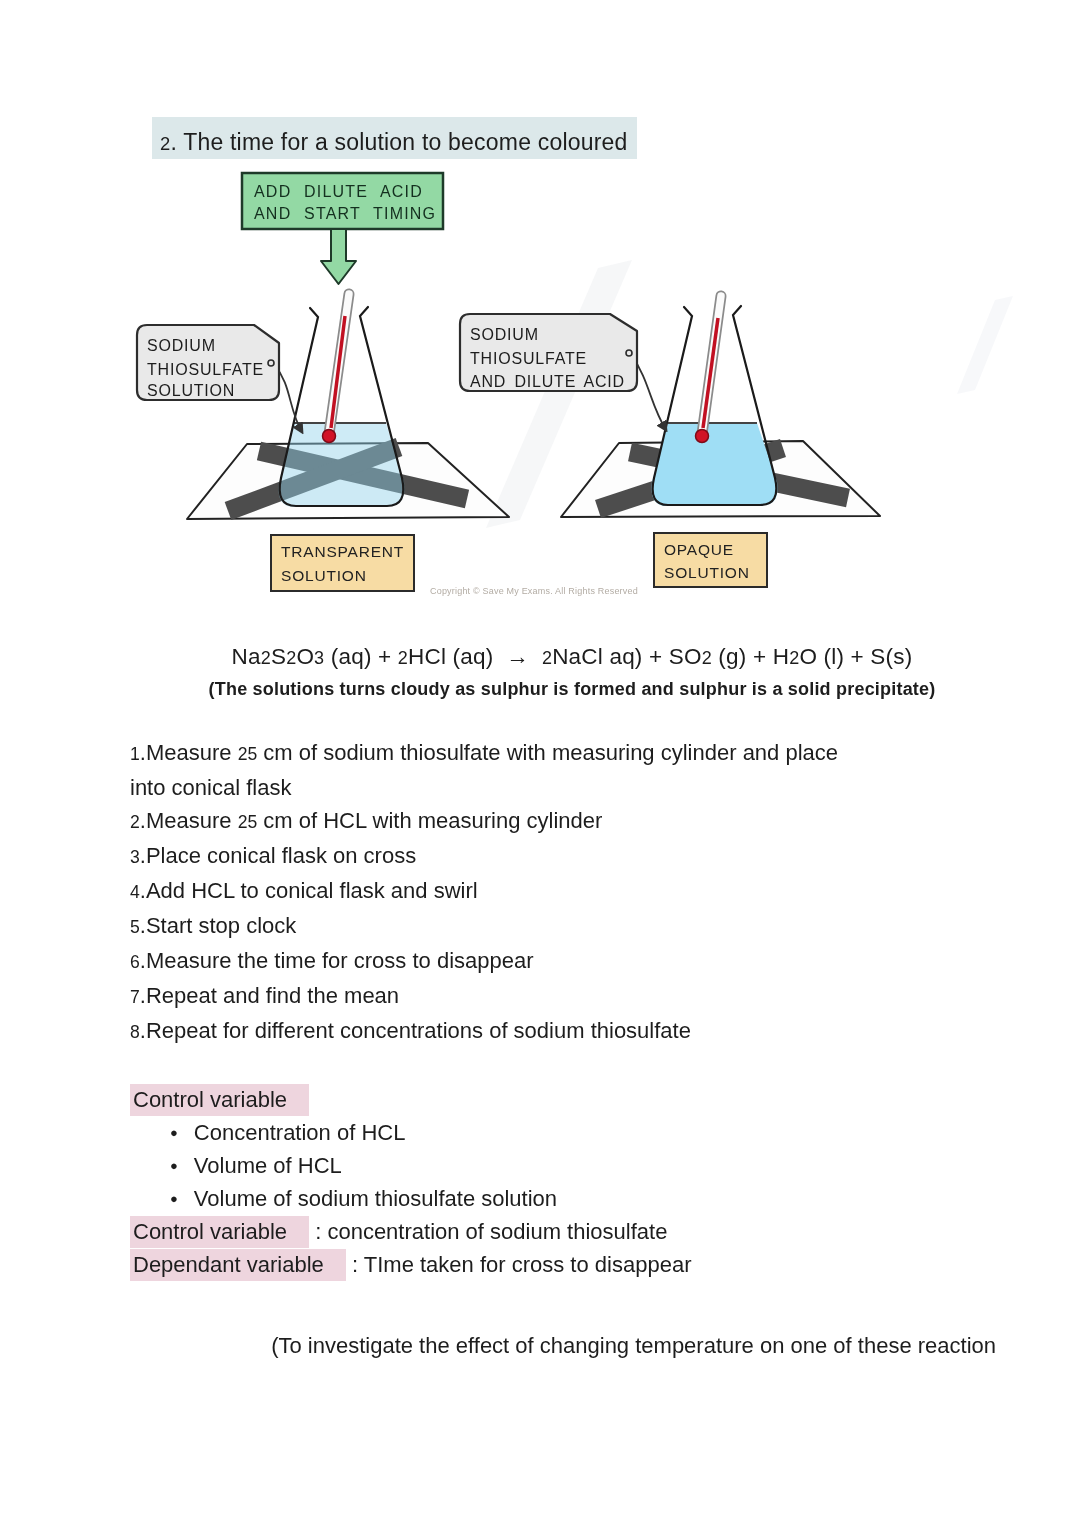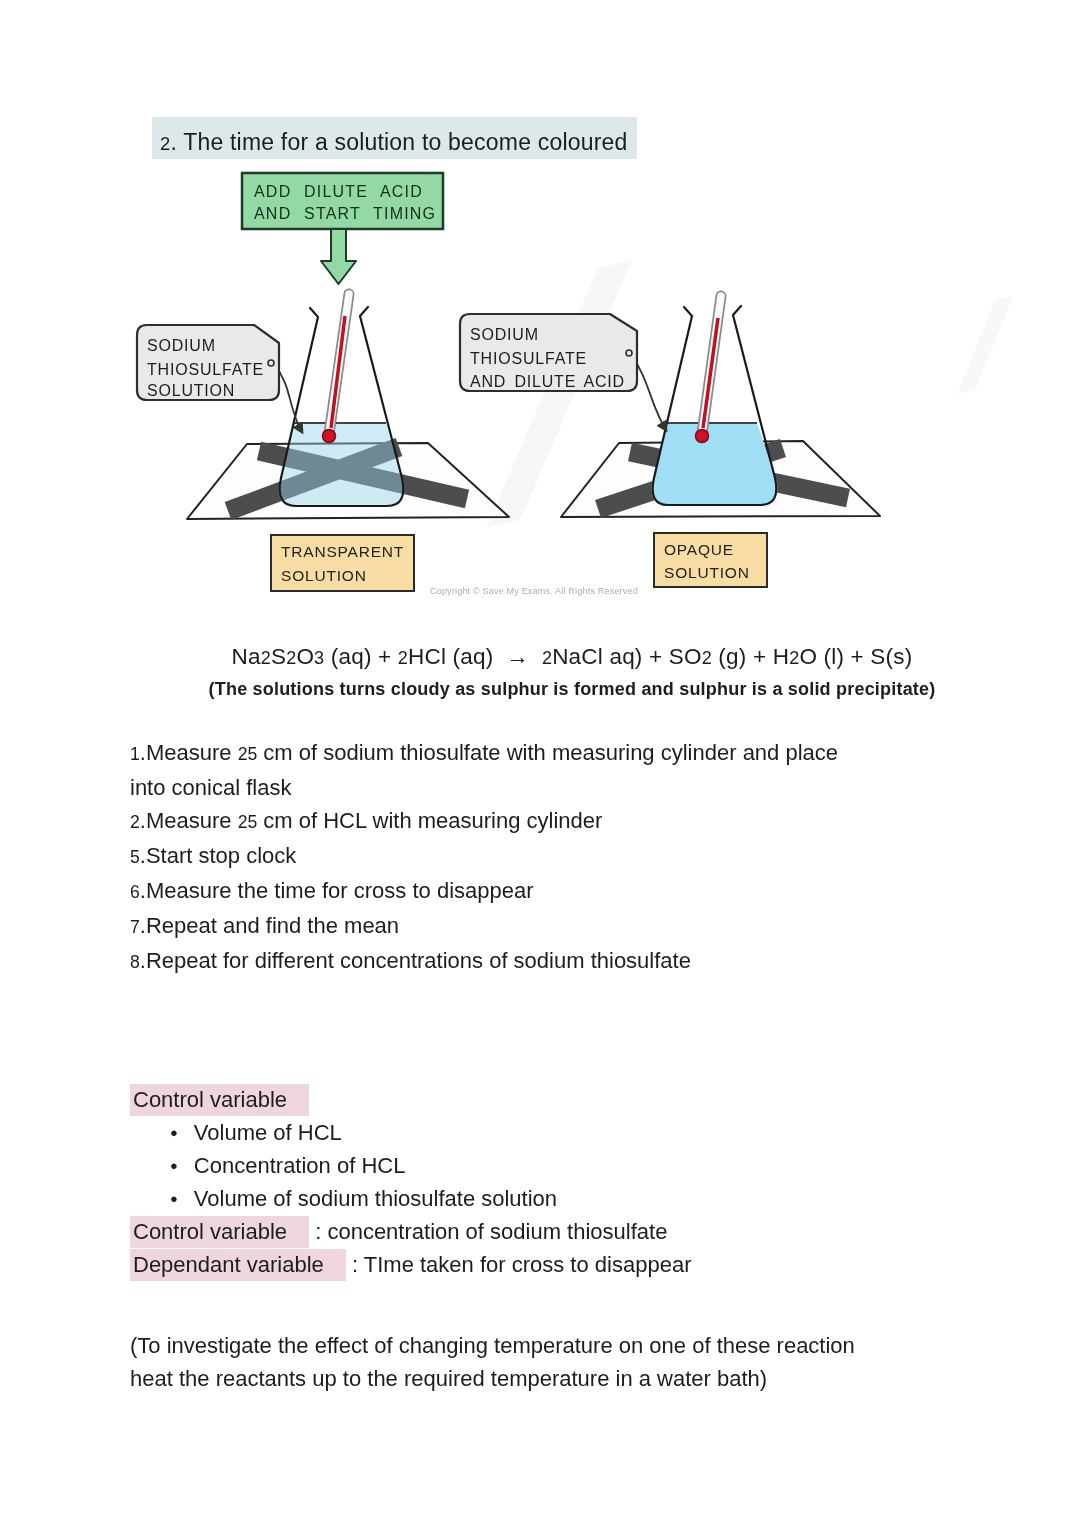--- a/index.html
+++ b/index.html
@@ -11,21 +11,21 @@
   .abs{position:absolute;}
   .hl-title{background:#dce8ea;padding:12px 9px 4px 8px;}
   .hl-pink{background:#eed5de;padding:3px 22px 4px 3px;}
   .title{font-size:23px;letter-spacing:0.2px;}
   .equation-wrap{left:0;top:644px;width:1080px;text-align:center;padding-left:32px;}
   .equation{font-size:22.5px;white-space:pre;letter-spacing:0.2px;}
   .equation-note{font-size:18px;font-weight:bold;margin-top:9px;letter-spacing:0.2px;}
   .body-block{font-size:22px;line-height:33px;}
   .steps{left:130px;top:736px;width:870px;}
   .vars{left:130px;top:1083px;width:870px;}
-  .footnote{left:130px;top:1329px;width:880px;}
+  .footnote{left:116px;top:1329px;width:880px;text-align:right;}
   .bullet-line{padding-left:40px;}
   .blt{font-size:13px;margin-right:16px;vertical-align:3px;}
   .dg{font-size:0.8em;}
   svg text{font-family:"Liberation Sans","DejaVu Sans",sans-serif;fill:#1d1d1d;}
   .boxtext{font-size:16px;letter-spacing:1.2px;word-spacing:7px;fill:#14301f;}
   .tagtext{font-size:16px;letter-spacing:0.8px;word-spacing:3px;fill:#1d1d1d;}
   .restext{font-size:15.5px;letter-spacing:0.8px;fill:#222222;}
   .copytext{font-size:9px;letter-spacing:0.2px;fill:#b3aca4;}
 </style>
 </head>
@@ -122,43 +122,44 @@
 
 <div class="abs equation-wrap">
   <div class="equation">Na<span class="dg">2</span>S<span class="dg">2</span>O<span class="dg">3</span> (aq) + <span class="dg">2</span>HCl (aq)  →  <span class="dg">2</span>NaCl aq) + SO<span class="dg">2</span> (g) + H<span class="dg">2</span>O (l) + S(s)</div>
   <div class="equation-note">(The solutions turns cloudy as sulphur is formed and sulphur is a solid precipitate)</div>
 </div>
 
 <div class="abs steps body-block">
   <div><span class="dg">1</span>.Measure <span class="dg">25</span> cm of sodium thiosulfate with measuring cylinder and place</div>
   <div>into conical flask</div>
   <div><span class="dg">2</span>.Measure <span class="dg">25</span> cm of HCL with measuring cylinder</div>
+  <div><span class="dg">3</span>.Place conical flask on cross</div>
+  <div><span class="dg">4</span>.Add HCL to conical flask and swirl</div>
   <div><span class="dg">5</span>.Start stop clock</div>
   <div><span class="dg">6</span>.Measure the time for cross to disappear</div>
   <div><span class="dg">7</span>.Repeat and find the mean</div>
   <div><span class="dg">8</span>.Repeat for different concentrations of sodium thiosulfate</div>
 </div>
 
 <div class="abs vars body-block">
   <div>
     <span class="hl-pink">Control variable</span>
   </div>
   <div class="bullet-line">
-    <span class="blt">●</span><span>Volume of HCL</span>
+    <span class="blt">●</span><span>Concentration of HCL</span>
   </div>
   <div class="bullet-line">
-    <span class="blt">●</span><span>Concentration of HCL</span>
+    <span class="blt">●</span><span>Volume of HCL</span>
   </div>
   <div class="bullet-line">
     <span class="blt">●</span><span>Volume of sodium thiosulfate solution</span>
   </div>
   <div>
     <span class="hl-pink">Control variable</span><span> : concentration of sodium thiosulfate</span>
   </div>
   <div>
     <span class="hl-pink">Dependant variable</span><span> : TIme taken for cross to disappear</span>
   </div>
 </div>
 
 <div class="abs footnote body-block">
   <div>(To investigate the effect of changing temperature on one of these reaction</div>
-  <div>heat the reactants up to the required temperature in a water bath)</div>
 </div>
 
 </body></html>

